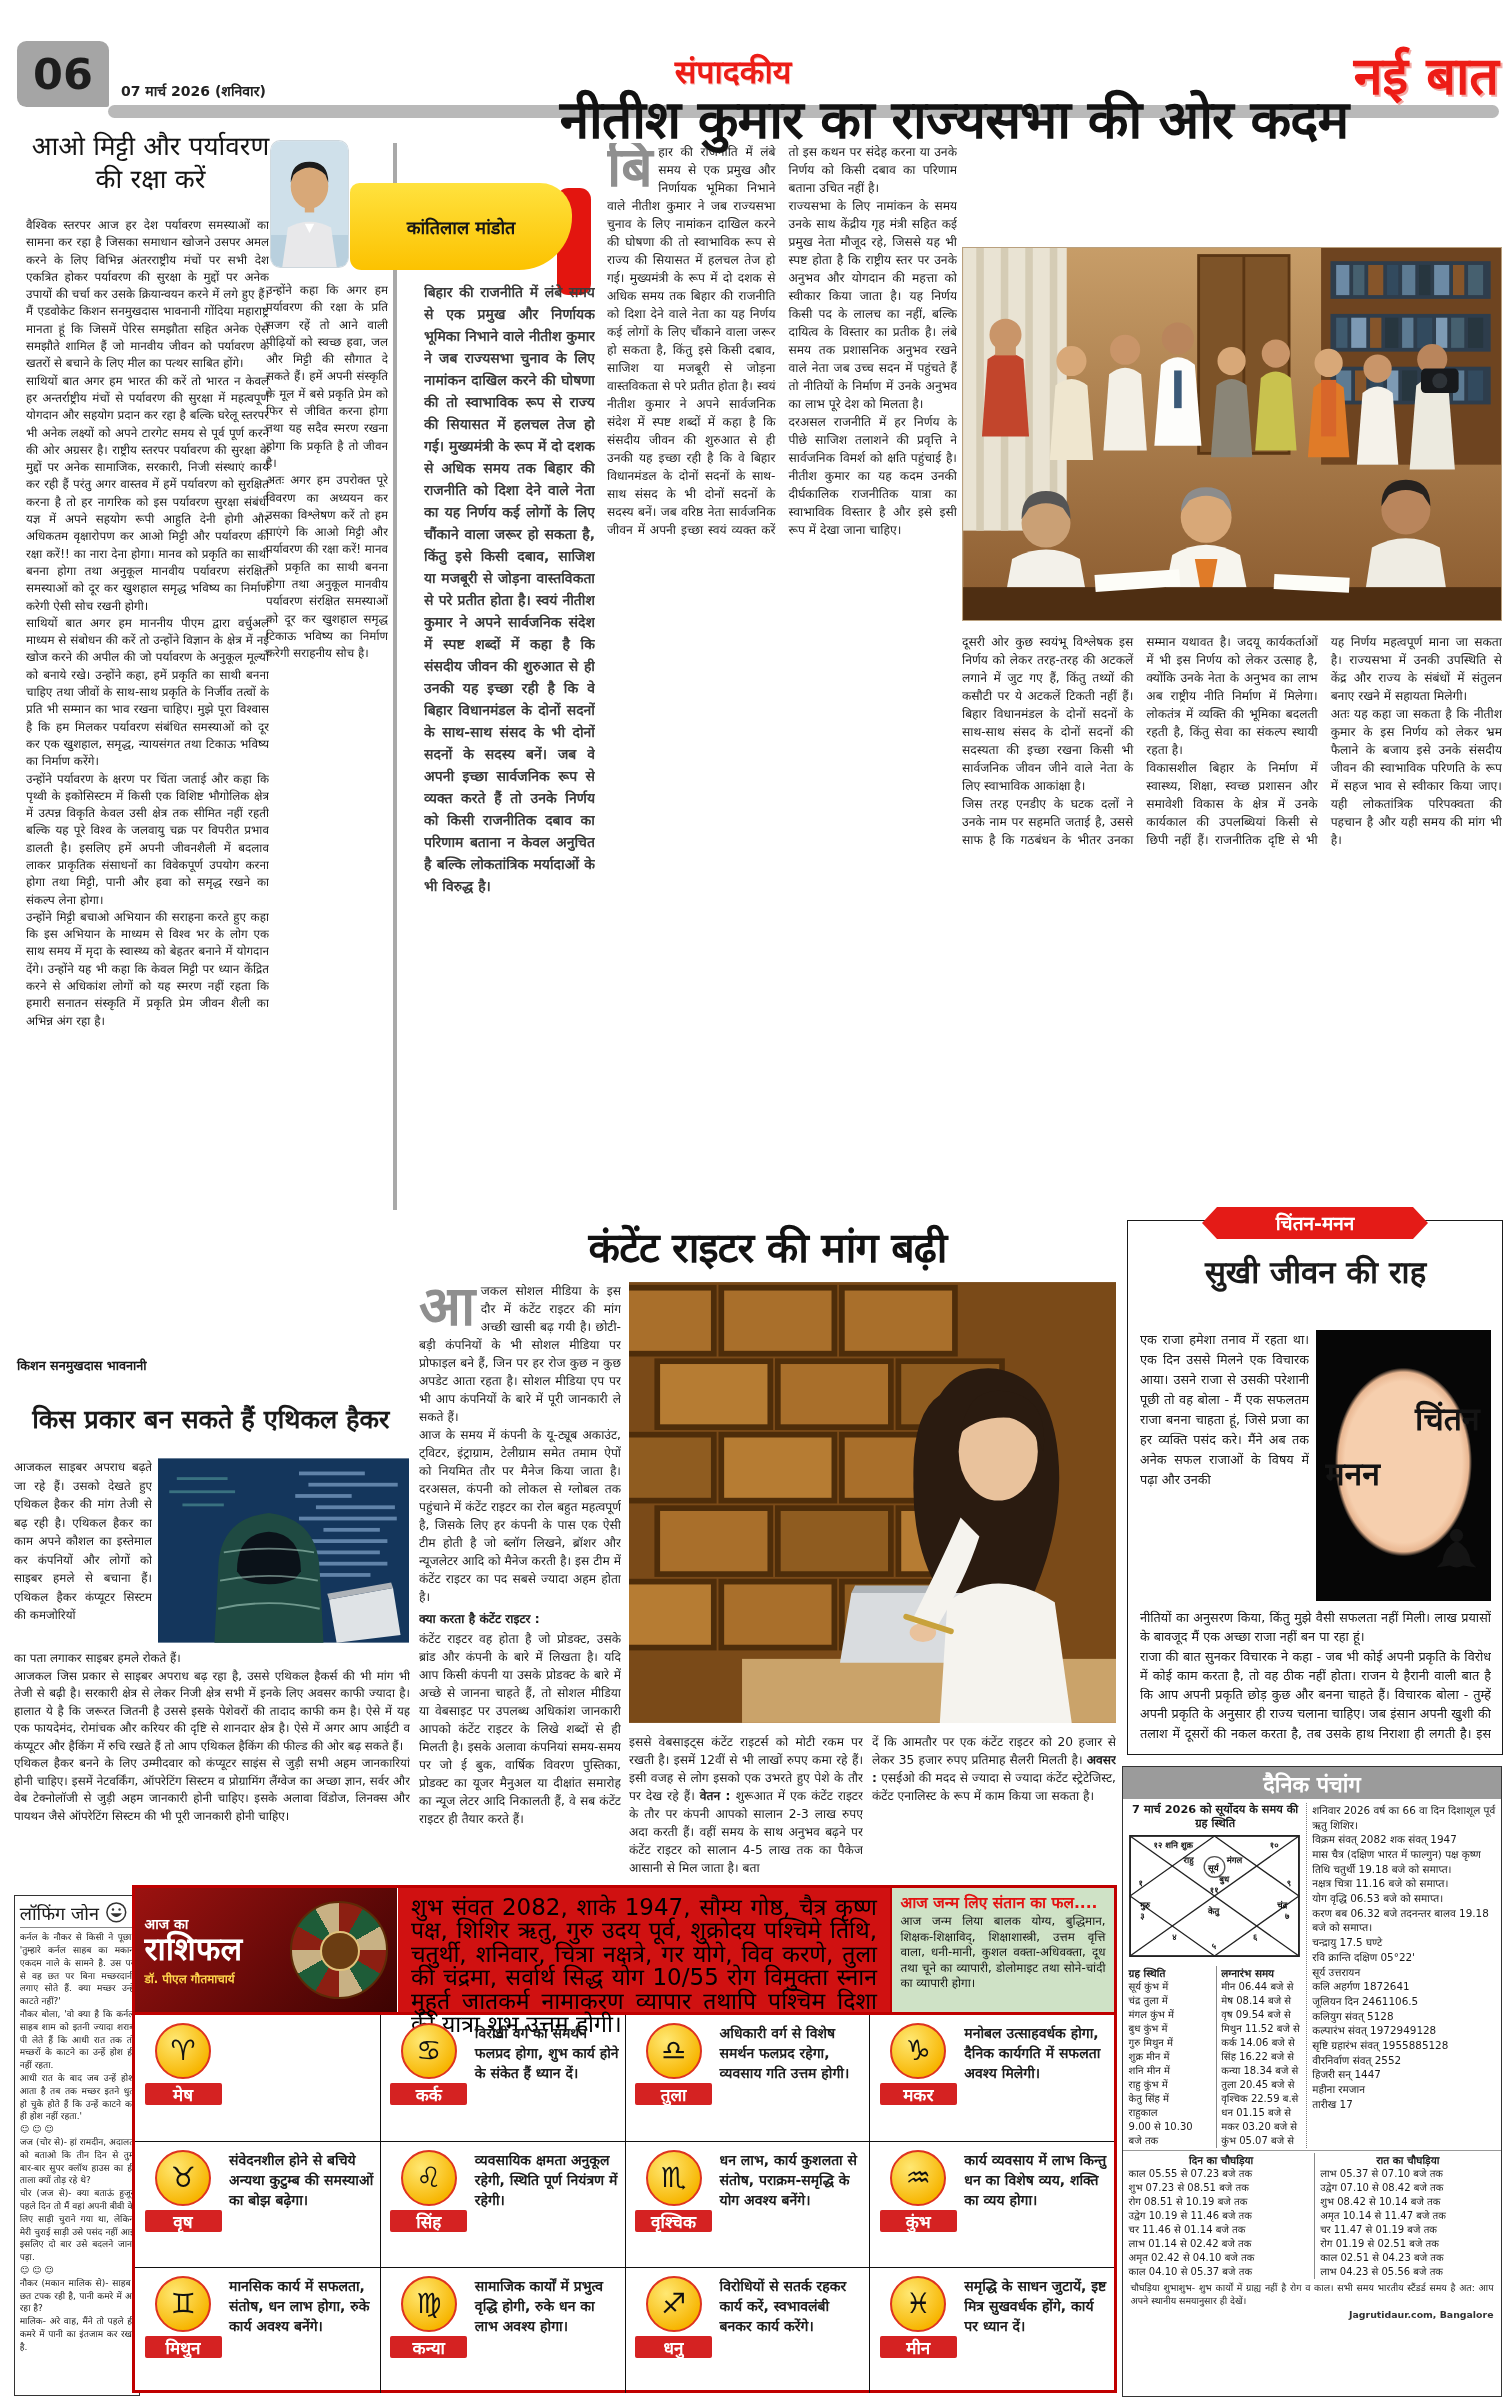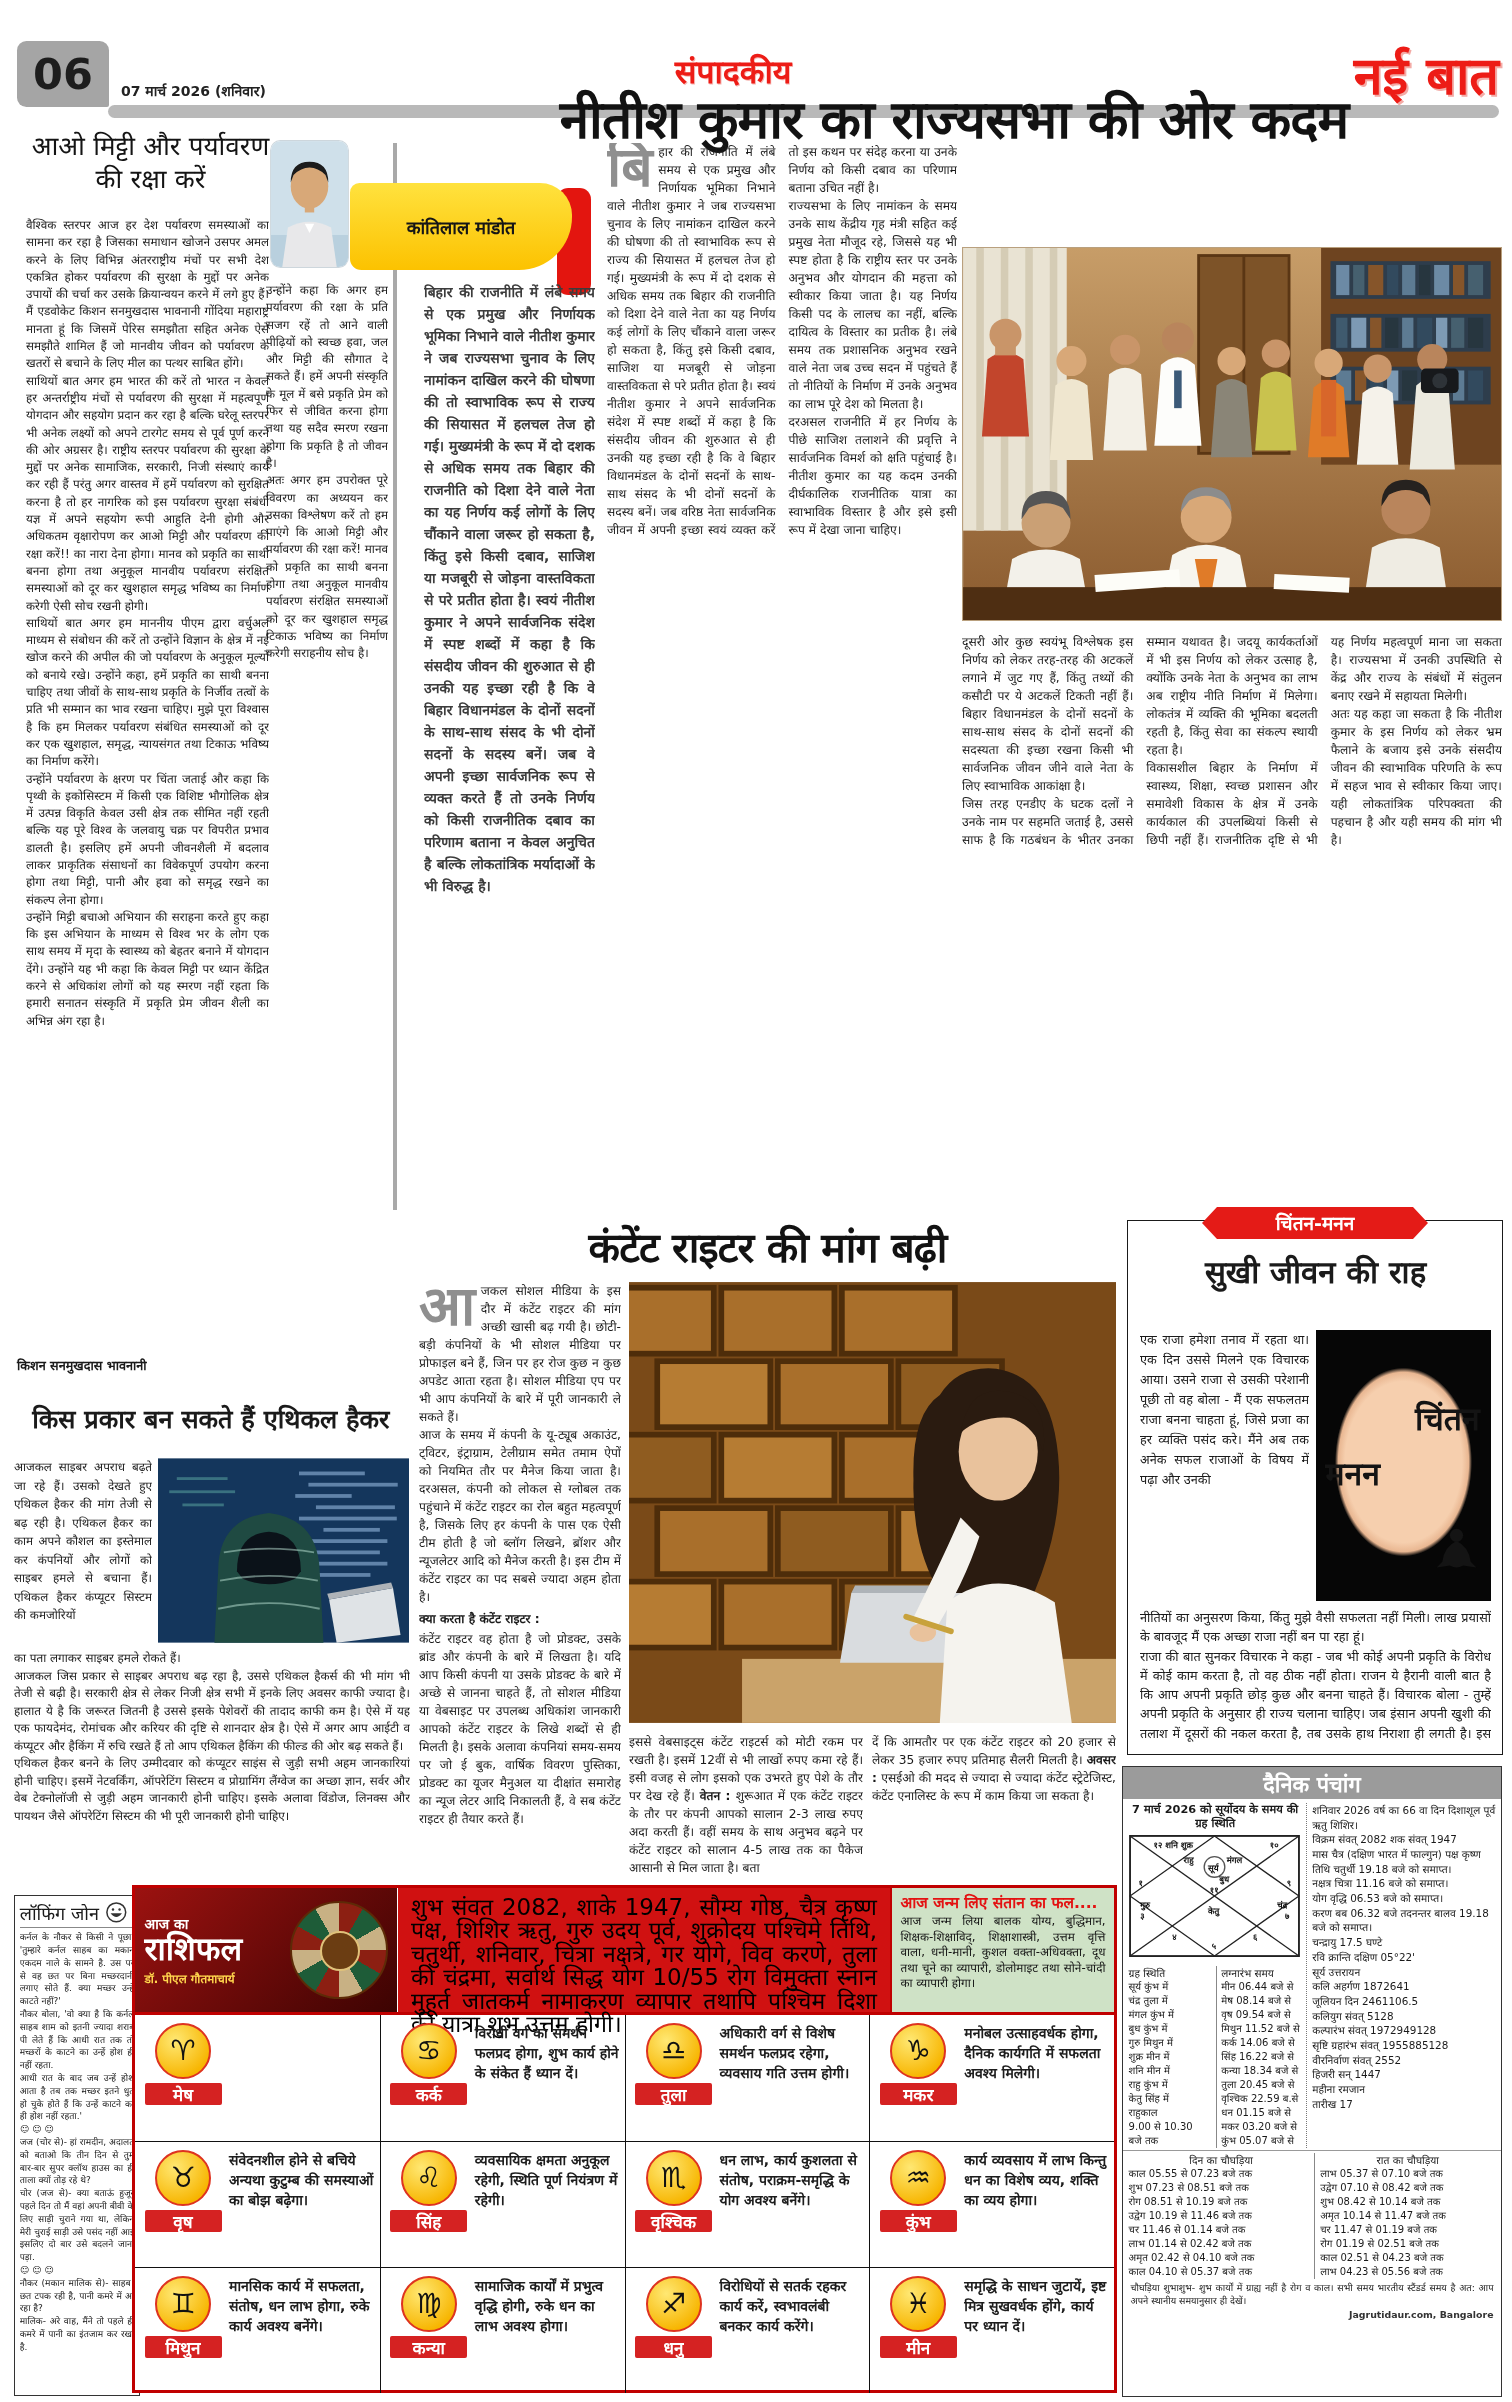--- a/index.html
+++ b/index.html
@@ -82,21 +82,21 @@
 .sgtext{flex:1;font-size:14px;line-height:20px;font-weight:700;color:#1d1d1d}
 
 .pbox{left:1122px;top:1766px;width:380px;height:631px;border:1.9px solid #333;background:#fff}
 .phead{height:32px;background:#9b9b9b;color:#fff;font-size:21.7px;font-weight:800;display:flex;align-items:center;justify-content:center}
 .pmain{display:flex;padding:3.8px 5.6px 0 5.6px}
 .pleft{width:177px;padding-right:3.8px}
 .pright{flex:1;border-left:0.9px dotted #777;padding-left:5.6px;font-size:10.4px;line-height:14.7px}
 .pltitle{font-size:11.3px;font-weight:800;text-align:center;line-height:1.3}
 .ptables{display:flex;margin-top:1.9px}
 .pt{font-size:10px;line-height:14px}
-.pth{font-weight:400;font-size:10.4px}
+.pth{font-weight:700;font-size:10.4px}
 .pbottom{display:flex;padding:1.9px 5.6px 0 5.6px;border-top:0.9px solid #999;margin-top:2.8px}
 .pb1{width:185px}.pb2{flex:1;padding-left:5.6px}
 .pnote{padding:1.9px 7.5px;font-size:9.4px;line-height:13px;text-align:justify}
 .pcredit{padding:0 7.5px;text-align:right;font-size:9.4px;font-weight:700;color:#333}
 </style>
 </head>
 <body>
 
 <div class="abs pgbox">06</div>
 <div class="abs mdate">07 मार्च 2026 (शनिवार)</div>

